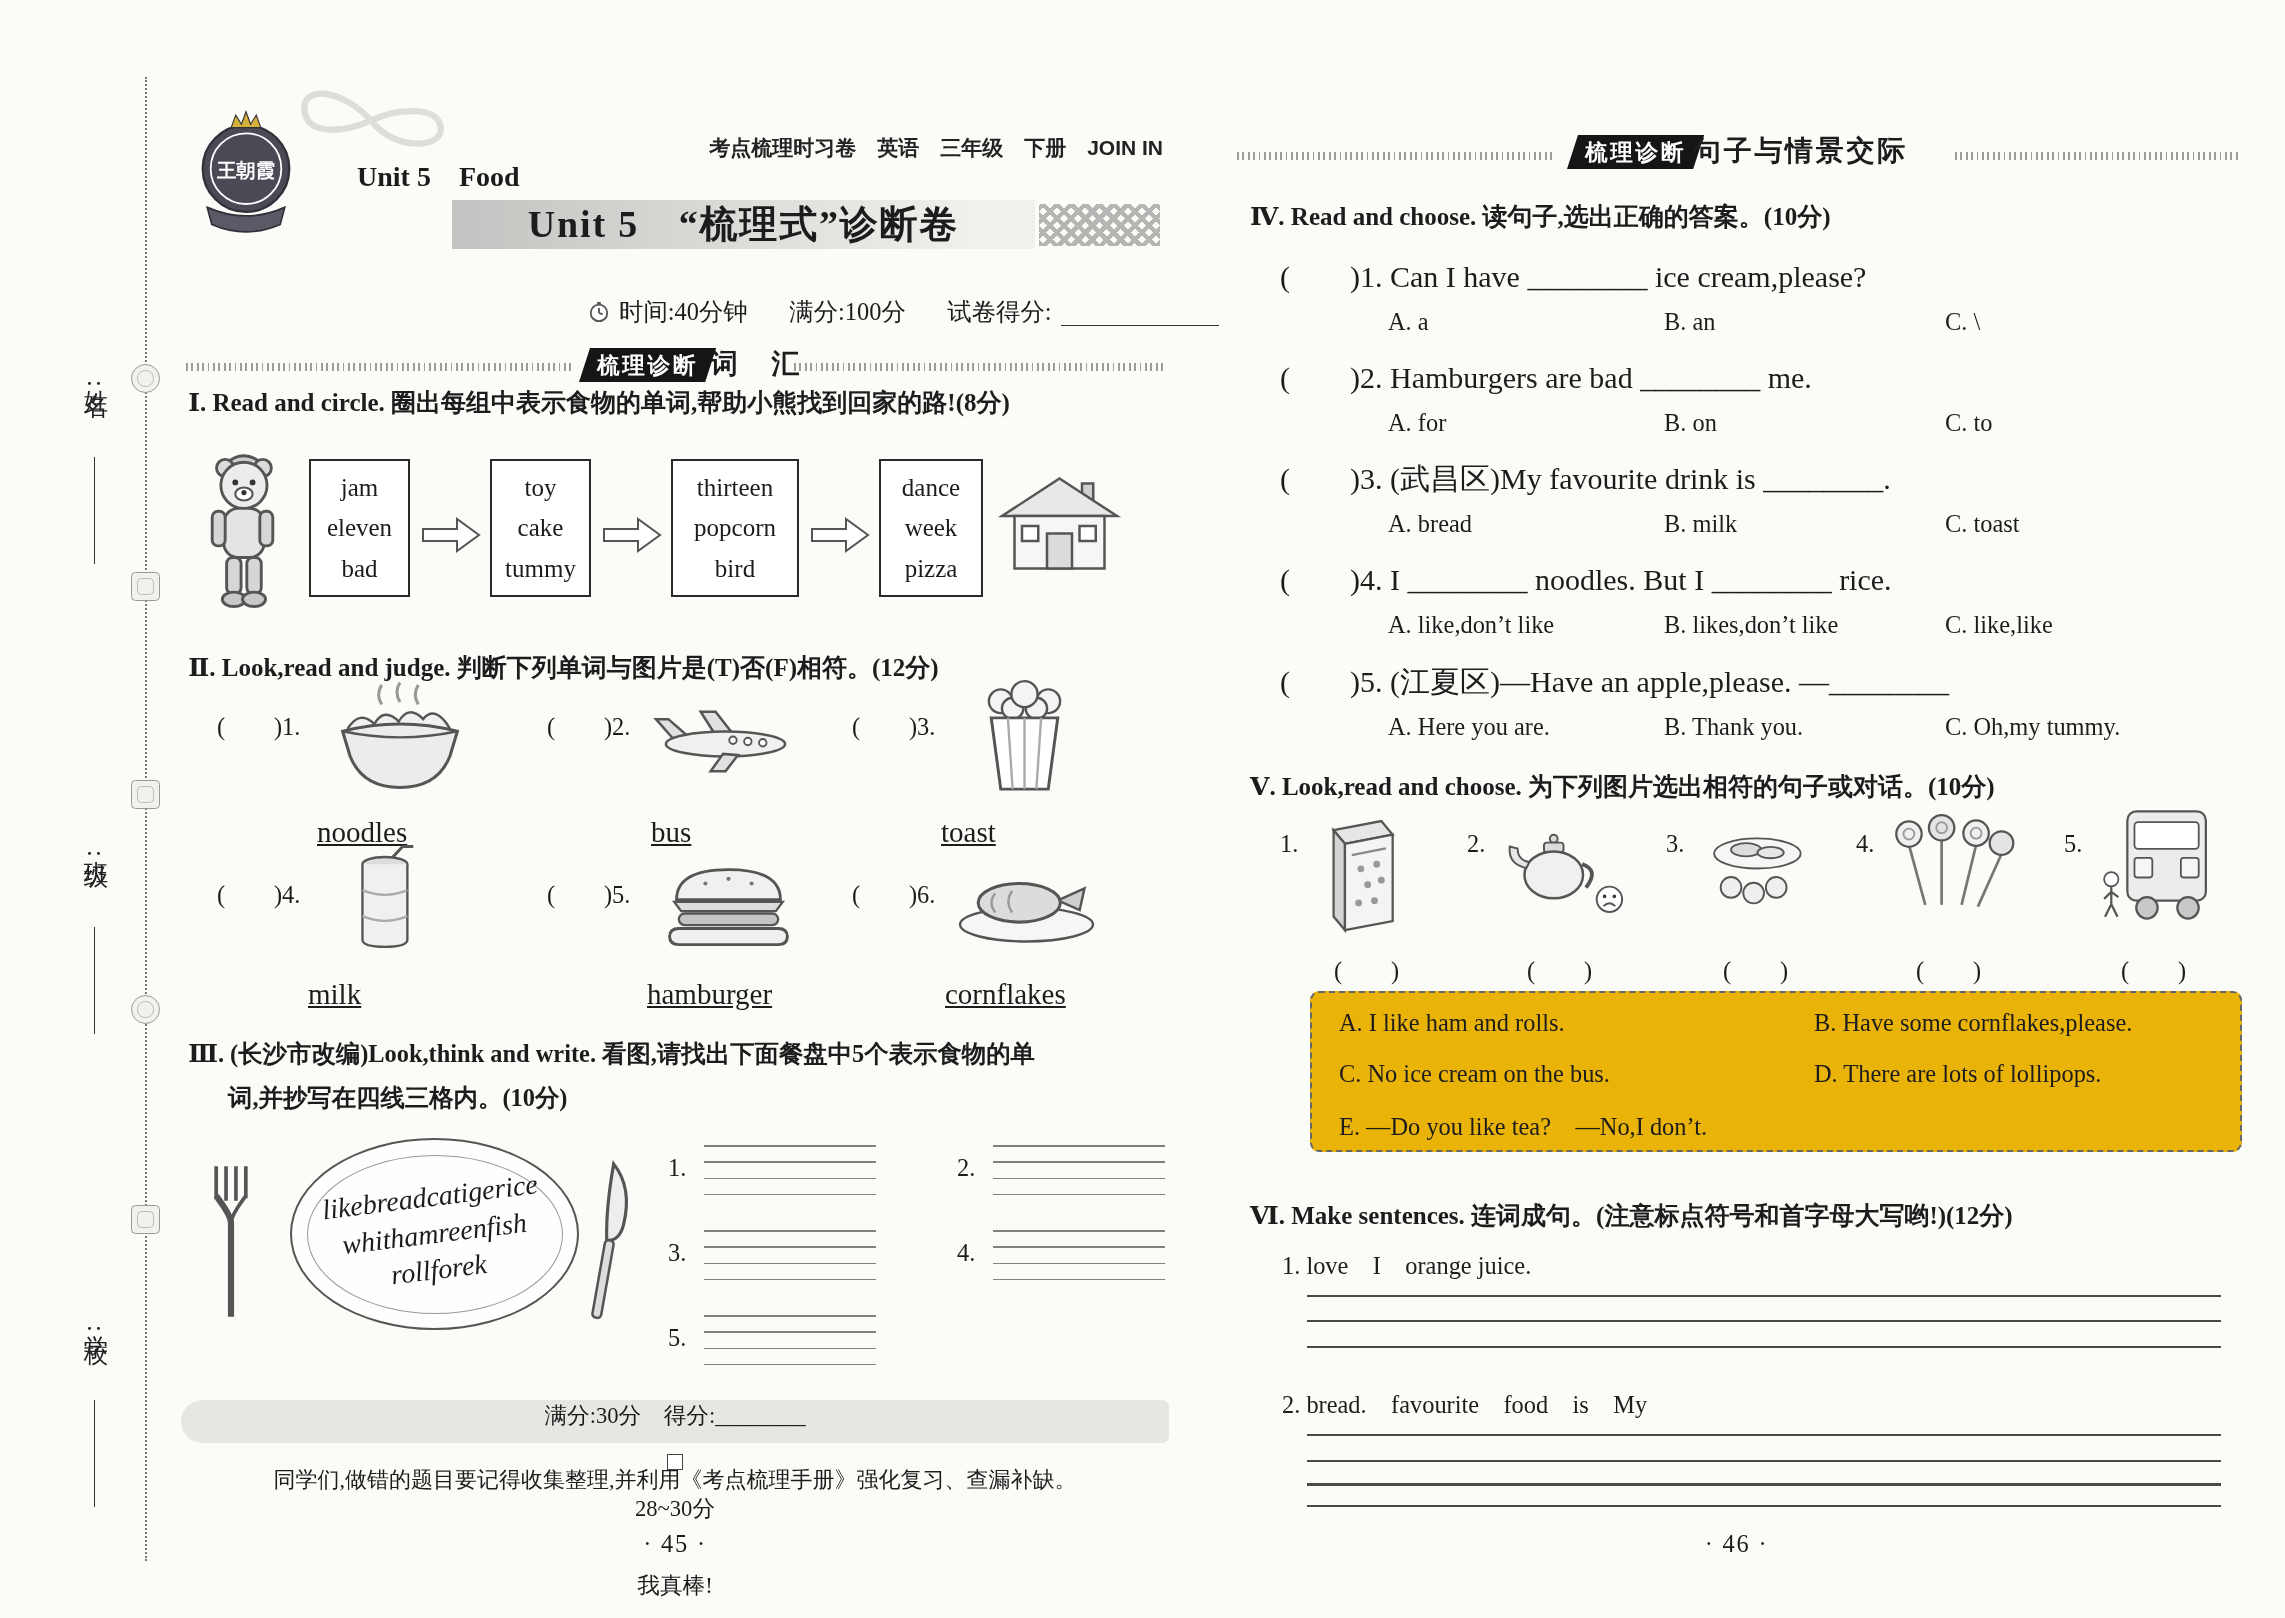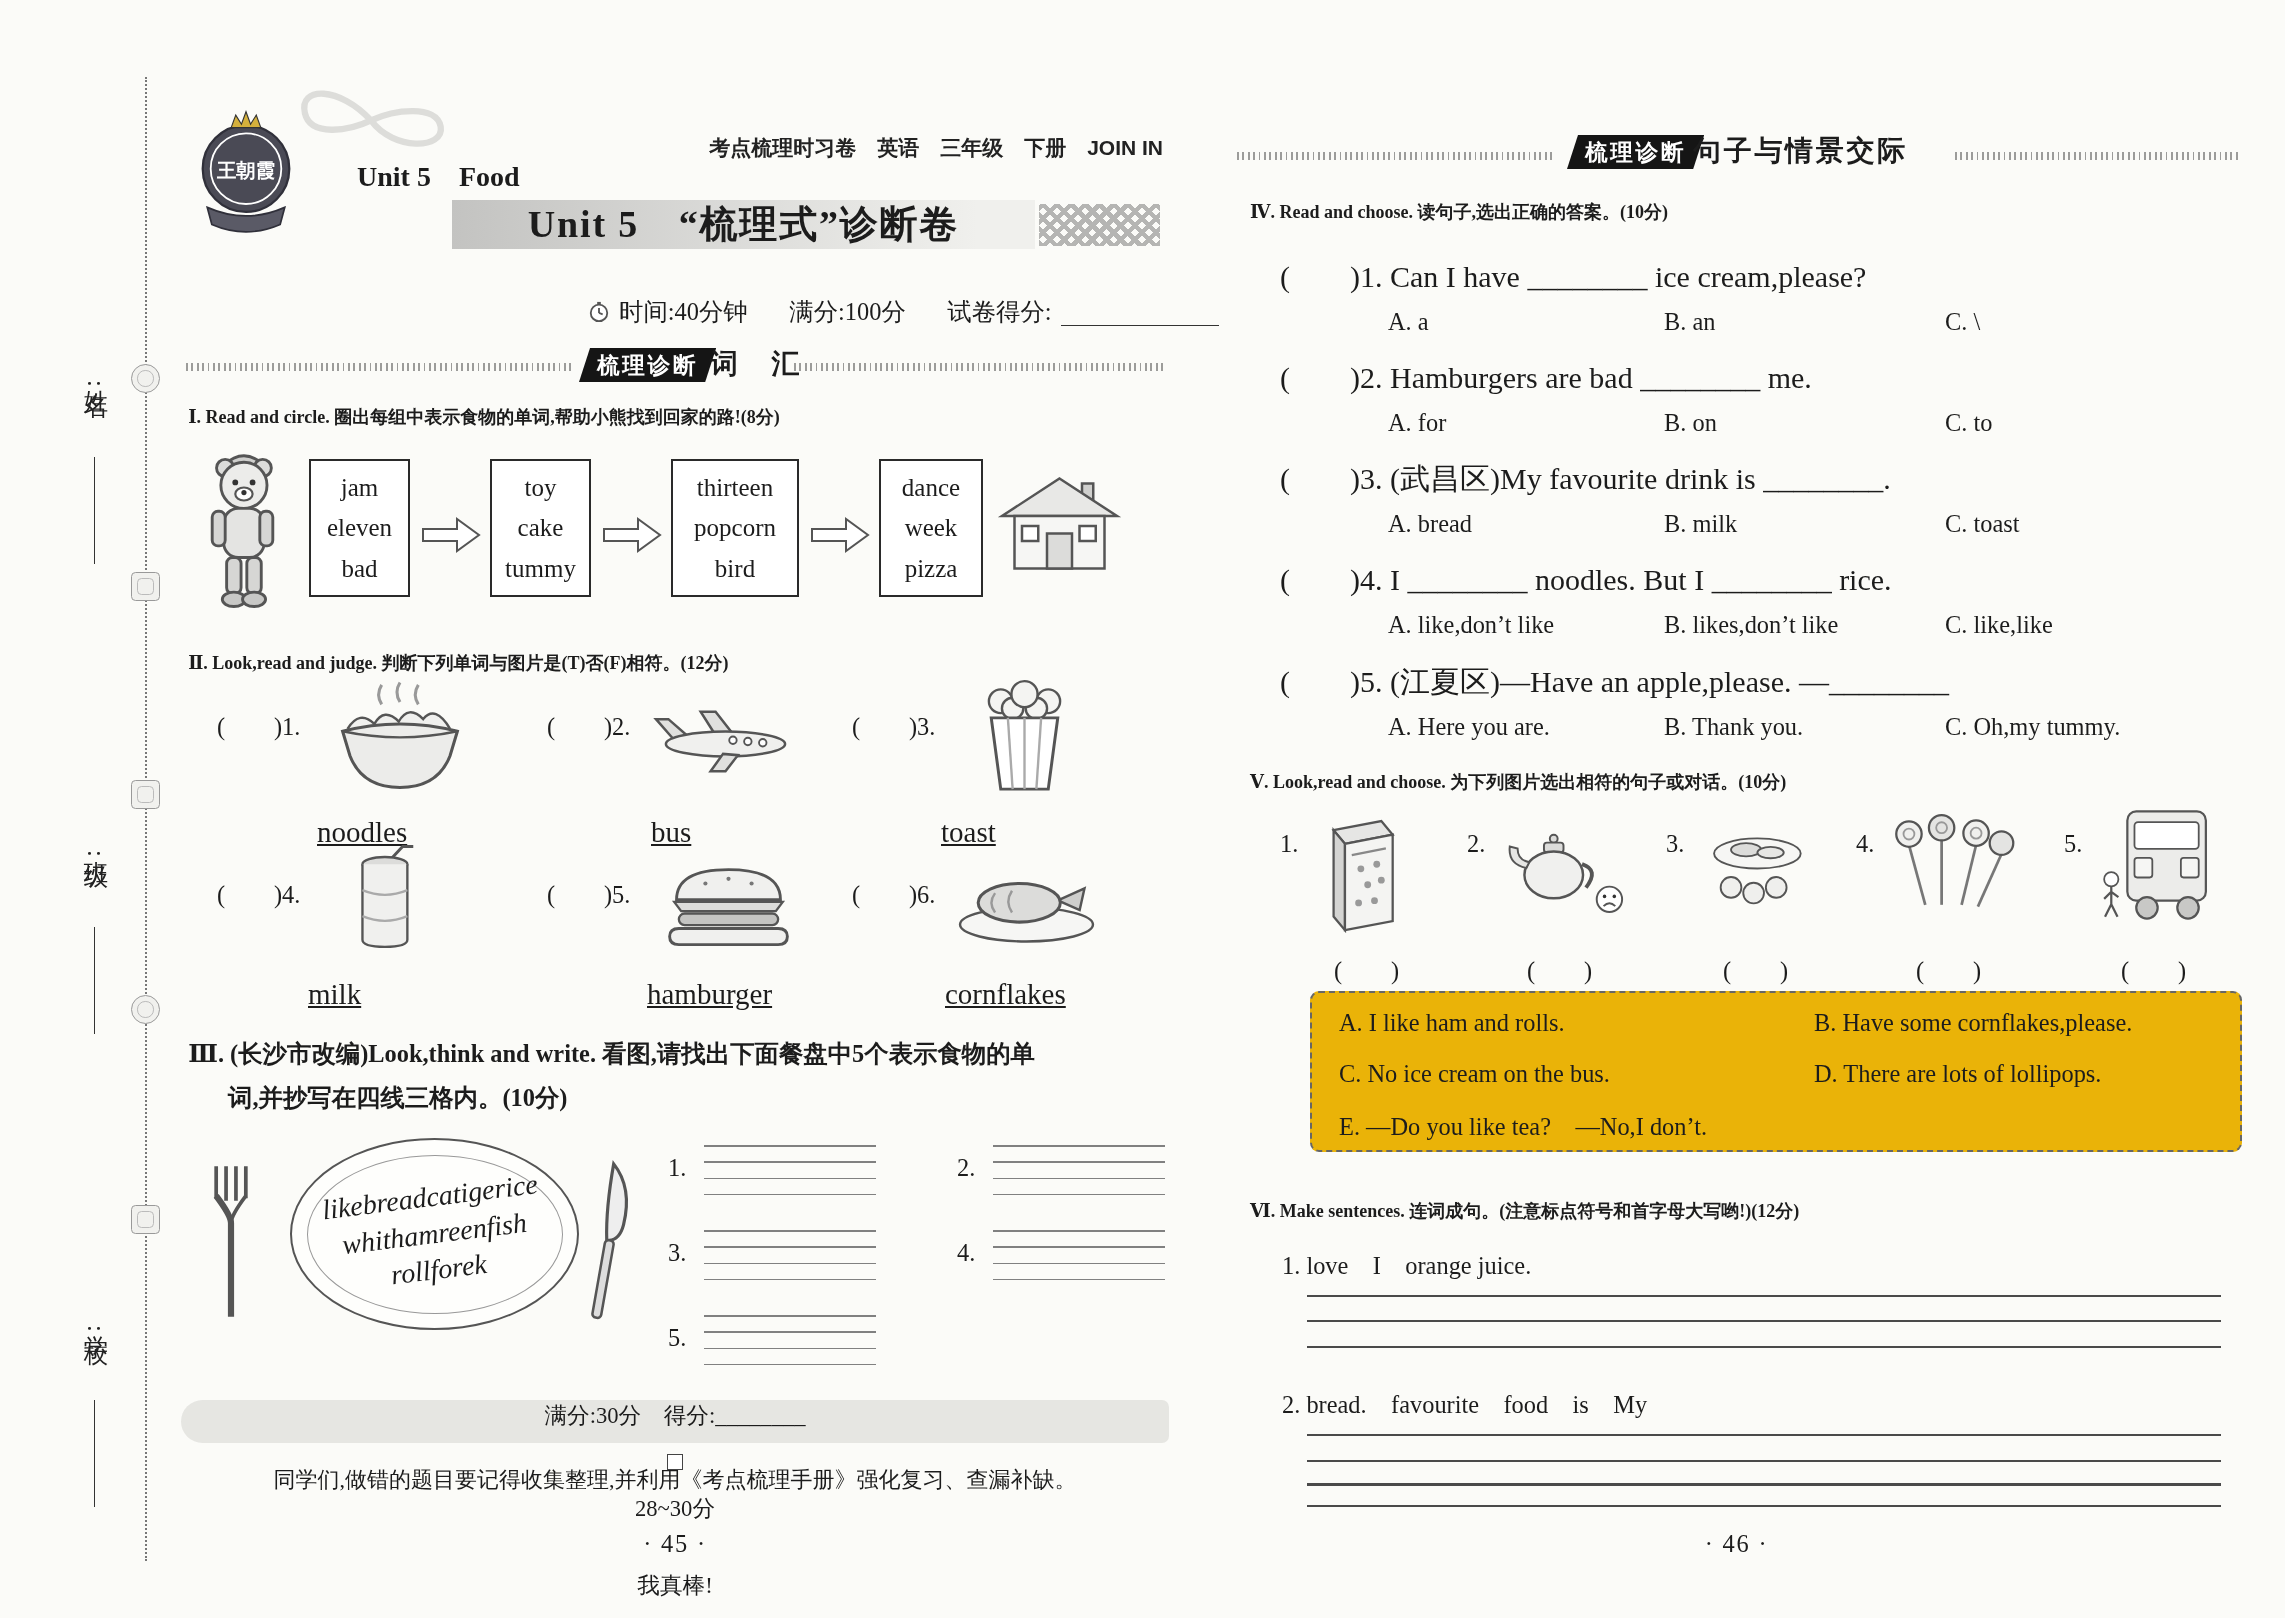--- a/index.html
+++ b/index.html
@@ -35,21 +35,21 @@
   .exam-meta .gap { display:inline-block; width:23.5px; }
   .uline { display:inline-block; border-bottom:1.8px solid #333; height:27px; }
 
   .hatchline { position:absolute; height:8.1px; background:repeating-linear-gradient(to right,#9c9c9a 0 1.8px,transparent 1.8px 5.4px); }
   .badge { position:absolute; background:#151515; color:#fff; height:34px; display:flex; align-items:center;
            padding:0 18px; clip-path:polygon(11px 0,100% 0,calc(100% - 11px) 100%,0 100%); }
   .badge span { font-family:"Liberation Sans","DejaVu Sans",sans-serif; font-size:22.6px; font-weight:bold; letter-spacing:2.7px; white-space:nowrap; }
   .section-title { position:absolute; font-family:"Liberation Sans","DejaVu Sans",sans-serif; font-size:28px; font-weight:bold; letter-spacing:2.7px; white-space:nowrap; }
 
   
-  .q-heading { position:absolute; font-weight:bold; font-size:18px; white-space:nowrap; }
+  .q-heading { position:absolute; font-weight:bold; font-size:25px; white-space:nowrap; }
   .q-heading.small { font-size:24.4px; }
   .text { position:absolute; font-size:24.4px; white-space:nowrap; }
   .caption { position:absolute; font-size:29px; text-align:left;text-decoration:underline; }
 
   
   .wordbox { position:absolute; height:138px; border:2.7px solid #2a2a2a; background:#fff;
              display:flex; flex-direction:column; justify-content:space-evenly; align-items:center; font-size:25px; }
   .arrow-svg { position:absolute; }
 
   
@@ -140,21 +140,21 @@
     <span class="uline" style="width:158px"></span>
   </div>
 
   <div class="hatchline" style="left:4.5px;top:291px;width:387px"></div>
   <div class="badge" style="left:398px;top:276px">
     <span>梳理诊断</span>
   </div>
   <div class="section-title" style="left:529px;top:273px">词　汇</div>
   <div class="hatchline" style="left:613px;top:291px;width:373px"></div>
 
-  <div class="q-heading" style="left:7.2px;top:333px">Ⅰ. Read and circle. 圈出每组中表示食物的单词,帮助小熊找到回家的路!(8分)</div>
+  <div class="q-heading" style="left:7.2px;top:314px">Ⅰ. Read and circle. 圈出每组中表示食物的单词,帮助小熊找到回家的路!(8分)</div>
 
   <svg class="abs" style="left:11px;top:378px" width="101" height="163" viewBox="0 0 70 110">
     <path d="M22 9 Q36 -4 50 9 Z" fill="#cfcfcd" stroke="#555" stroke-width="2"></path>
     <circle cx="23" cy="11" r="6" fill="#dcdcda" stroke="#555" stroke-width="2"></circle>
     <circle cx="49" cy="11" r="6" fill="#dcdcda" stroke="#555" stroke-width="2"></circle>
     <circle cx="36" cy="23" r="16" fill="#ececea" stroke="#555" stroke-width="2"></circle>
     <circle cx="30" cy="21" r="2" fill="#333"></circle>
       <circle cx="42" cy="21" r="2" fill="#333"></circle>
     <ellipse cx="36" cy="29" rx="6" ry="4.5" fill="#fff" stroke="#555" stroke-width="1.5"></ellipse>
     <circle cx="36" cy="28" r="1.8" fill="#333"></circle>

